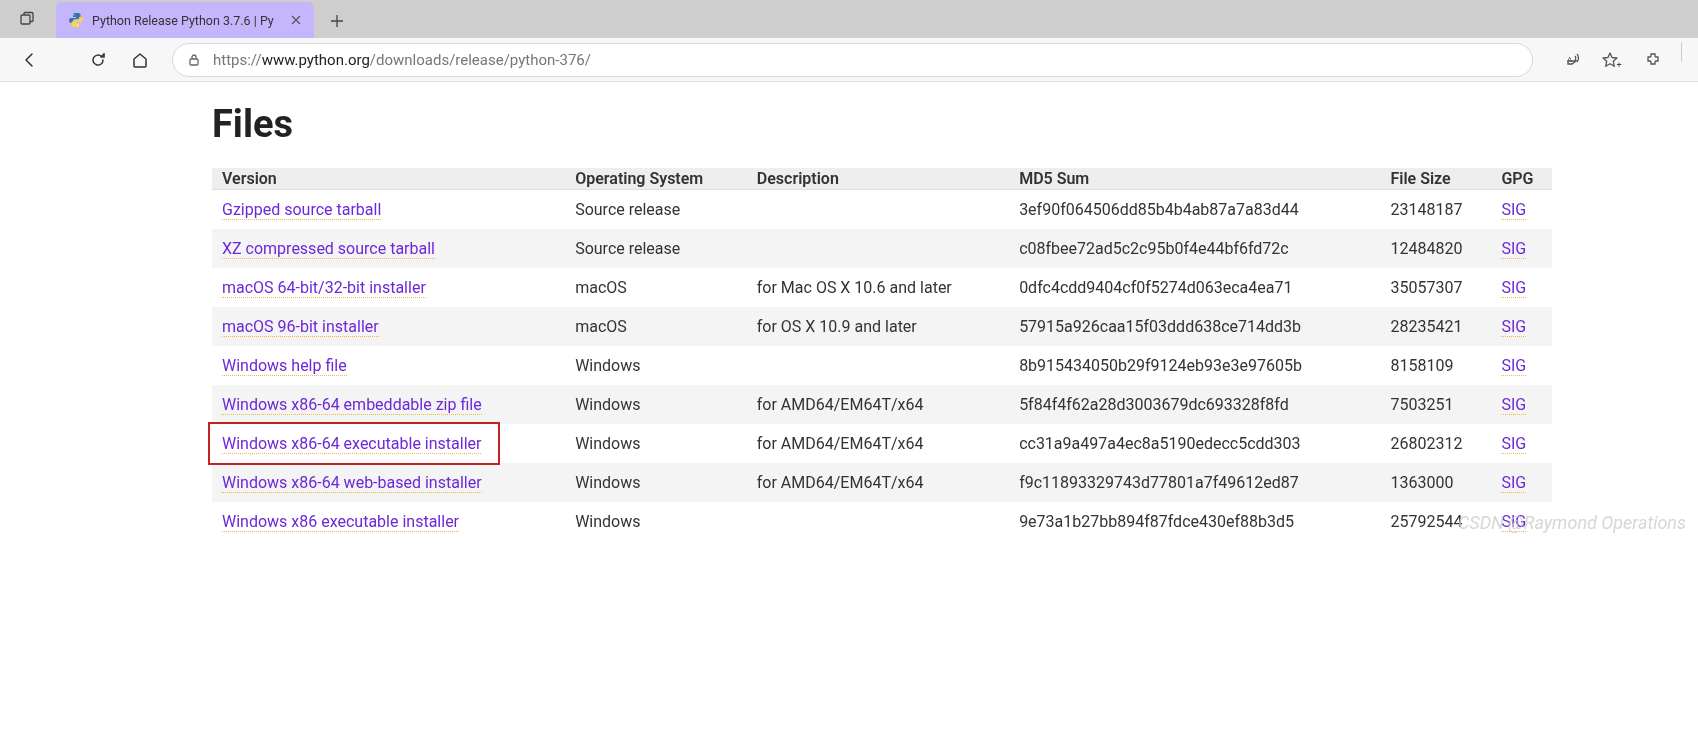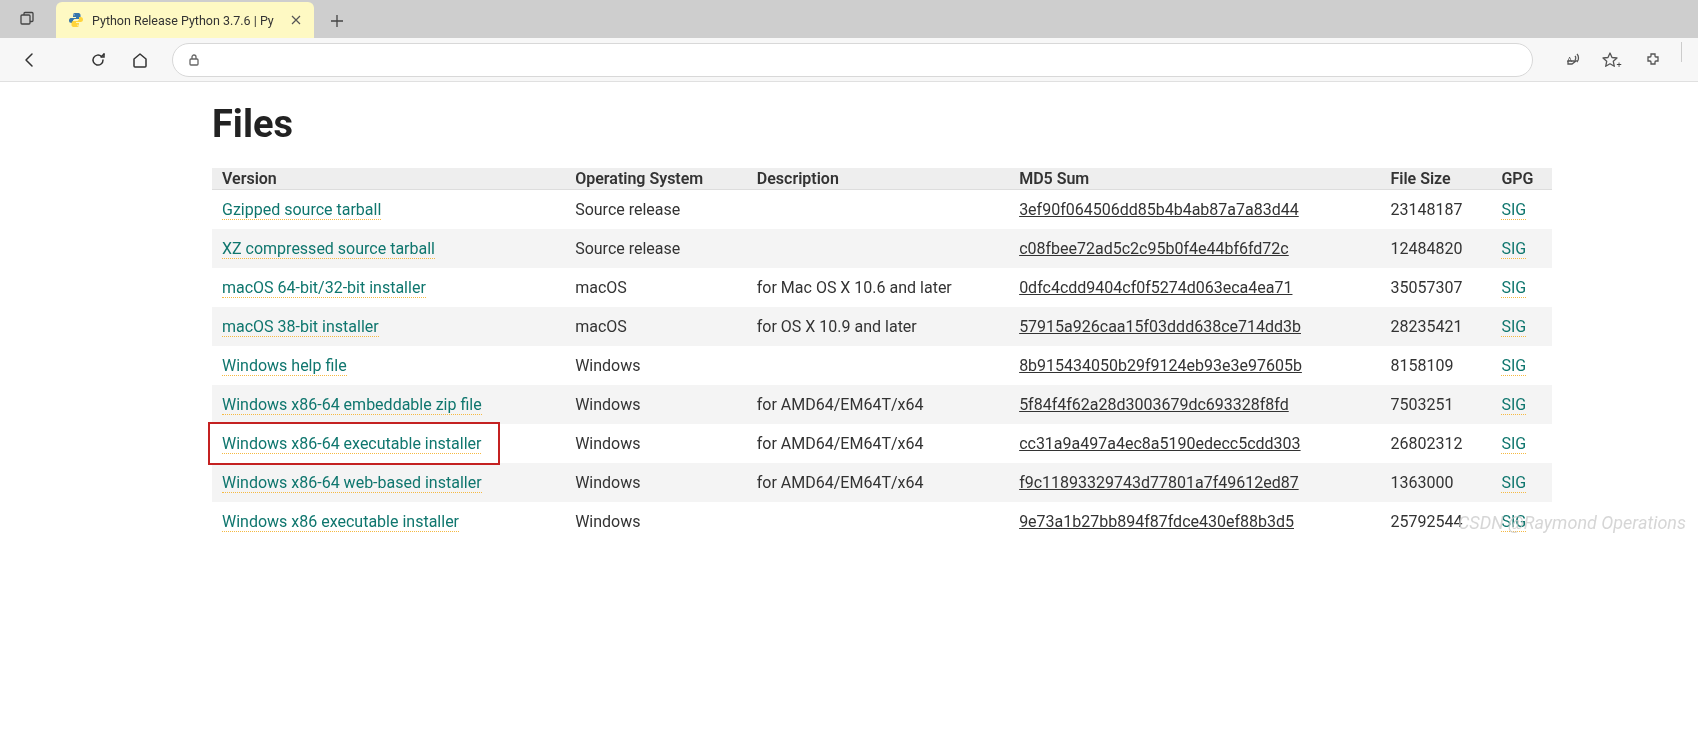--- a/index.html
+++ b/index.html
@@ -21,21 +21,21 @@
       align-items: flex-end;
     }
     .window-icon {
       width: 54px;
       height: 38px;
       display: flex;
       align-items: center;
       justify-content: center;
     }
     .tab {
-      background: #fef9c3;
+      background: #c4b5fd;
       height: 36px;
       display: flex;
       align-items: center;
       padding: 0 10px 0 12px;
       border-radius: 6px 6px 0 0;
       min-width: 258px;
       gap: 8px;
       margin-left: 2px;
     }
     .tab-favicon {
@@ -152,28 +152,27 @@
       padding: 10px 10px;
       color: #333;
     }
     .files-table tbody tr:nth-child(even) td {
       background: #f4f4f4;
     }
     .files-table tbody tr:nth-child(odd) td {
       background: #fff;
     }
     .link {
-      color: #0f766e;
+      color: #6d28d9;
       text-decoration: none;
       border-bottom: 1px dotted #f5b942;
     }
     .md5 {
       font-family: inherit;
       color: #333;
-      text-decoration: underline;
     }
     .highlight-cell {
       position: relative;
     }
     .highlight-cell::before {
       content: "";
       position: absolute;
       left: -4px;
       top: -2px;
       right: 65px;
@@ -252,20 +251,23 @@
     <svg width="18" height="18" viewBox="0 0 18 18" fill="none" stroke="#333" stroke-width="1.5" stroke-linecap="round" stroke-linejoin="round">
         <path d="M3 8l6-5 6 5v7a1 1 0 0 1-1 1H4a1 1 0 0 1-1-1z"></path>
       </svg>
   </div>
   <div class="address-bar">
     <span class="lock-icon">
       <svg width="14" height="14" viewBox="0 0 14 14" fill="none" stroke="#666" stroke-width="1.3">
           <rect x="3" y="6" width="8" height="6" rx="1"></rect>
           <path d="M5 6V4a2 2 0 0 1 4 0v2"></path>
         </svg>
+    </span>
+    <span class="url-text">
+      <span>https://</span><span class="url-host">www.python.org</span><span>/downloads/release/python-376/</span>
     </span>
   </div>
   <div class="toolbar-right">
     <div class="nav-btn">
       <svg width="18" height="18" viewBox="0 0 18 18" fill="none" stroke="#555" stroke-width="1.3">
           <path d="M4 13h4l4-3H4zM11 5c1 1 1 3 0 4M13 3c2 2 2 6 0 8"></path>
           <text x="3" y="11" font-size="8" fill="#555" stroke="none">A</text>
         </svg>
     </div>
     <div class="nav-btn">
@@ -316,21 +318,21 @@
           </tr>
           <tr>
             <td><a class="link" href="#">macOS 64-bit/32-bit installer</a></td>
             <td>macOS</td>
             <td>for Mac OS X 10.6 and later</td>
             <td class="md5">0dfc4cdd9404cf0f5274d063eca4ea71</td>
             <td>35057307</td>
             <td><a class="link" href="#">SIG</a></td>
           </tr>
           <tr>
-            <td><a class="link" href="#">macOS 38-bit installer</a></td>
+            <td><a class="link" href="#">macOS 96-bit installer</a></td>
             <td>macOS</td>
             <td>for OS X 10.9 and later</td>
             <td class="md5">57915a926caa15f03ddd638ce714dd3b</td>
             <td>28235421</td>
             <td><a class="link" href="#">SIG</a></td>
           </tr>
           <tr>
             <td><a class="link" href="#">Windows help file</a></td>
             <td>Windows</td>
             <td></td>

